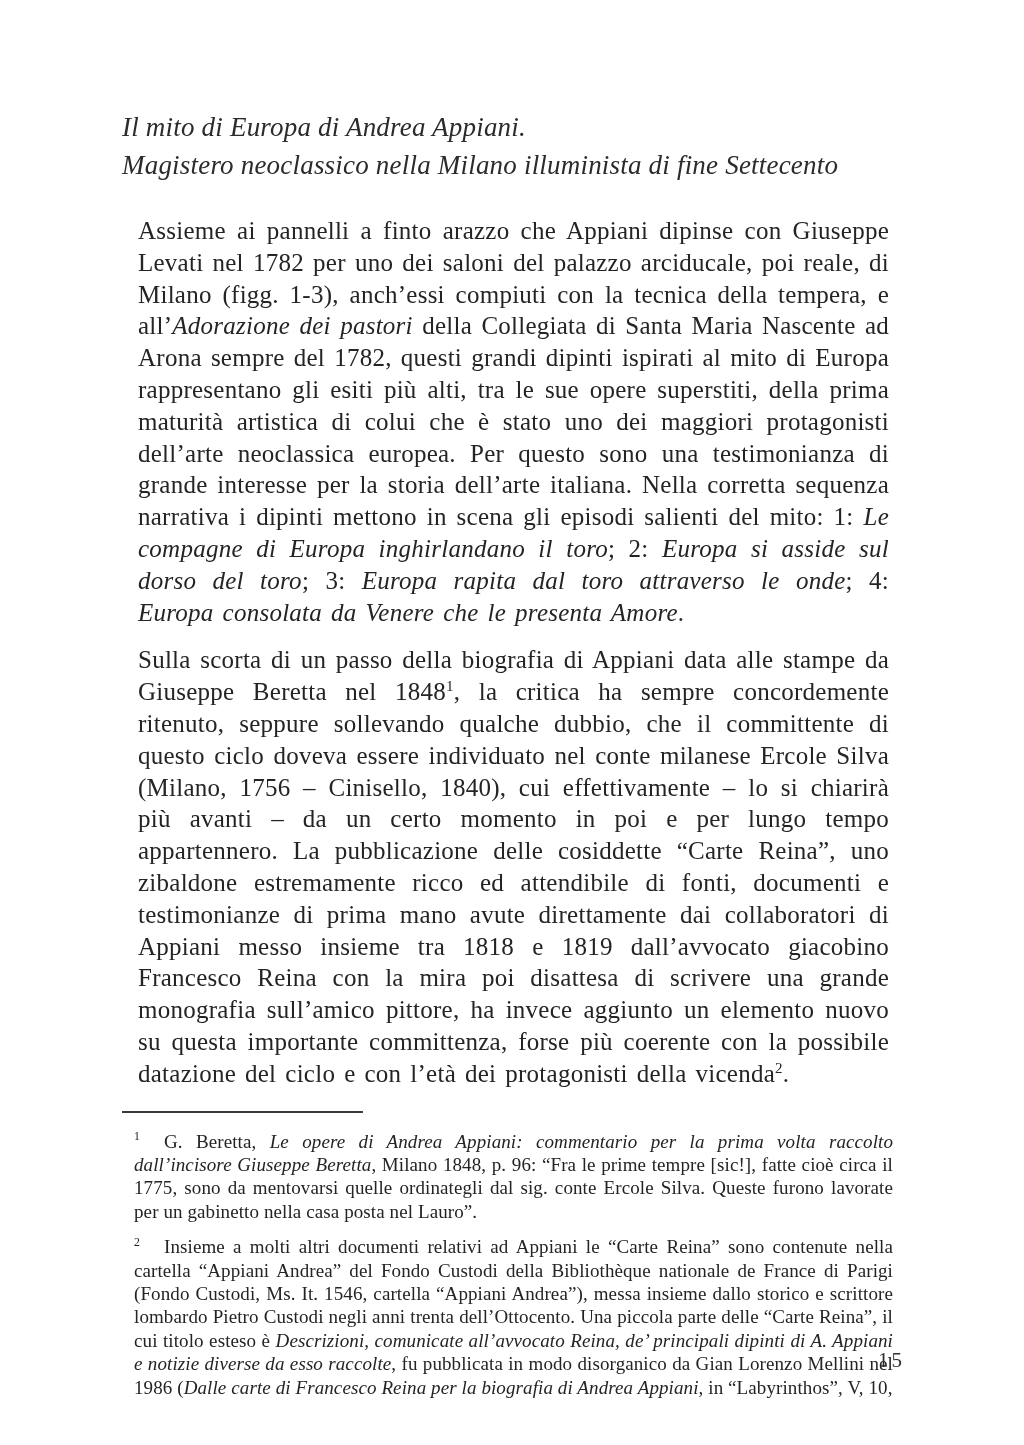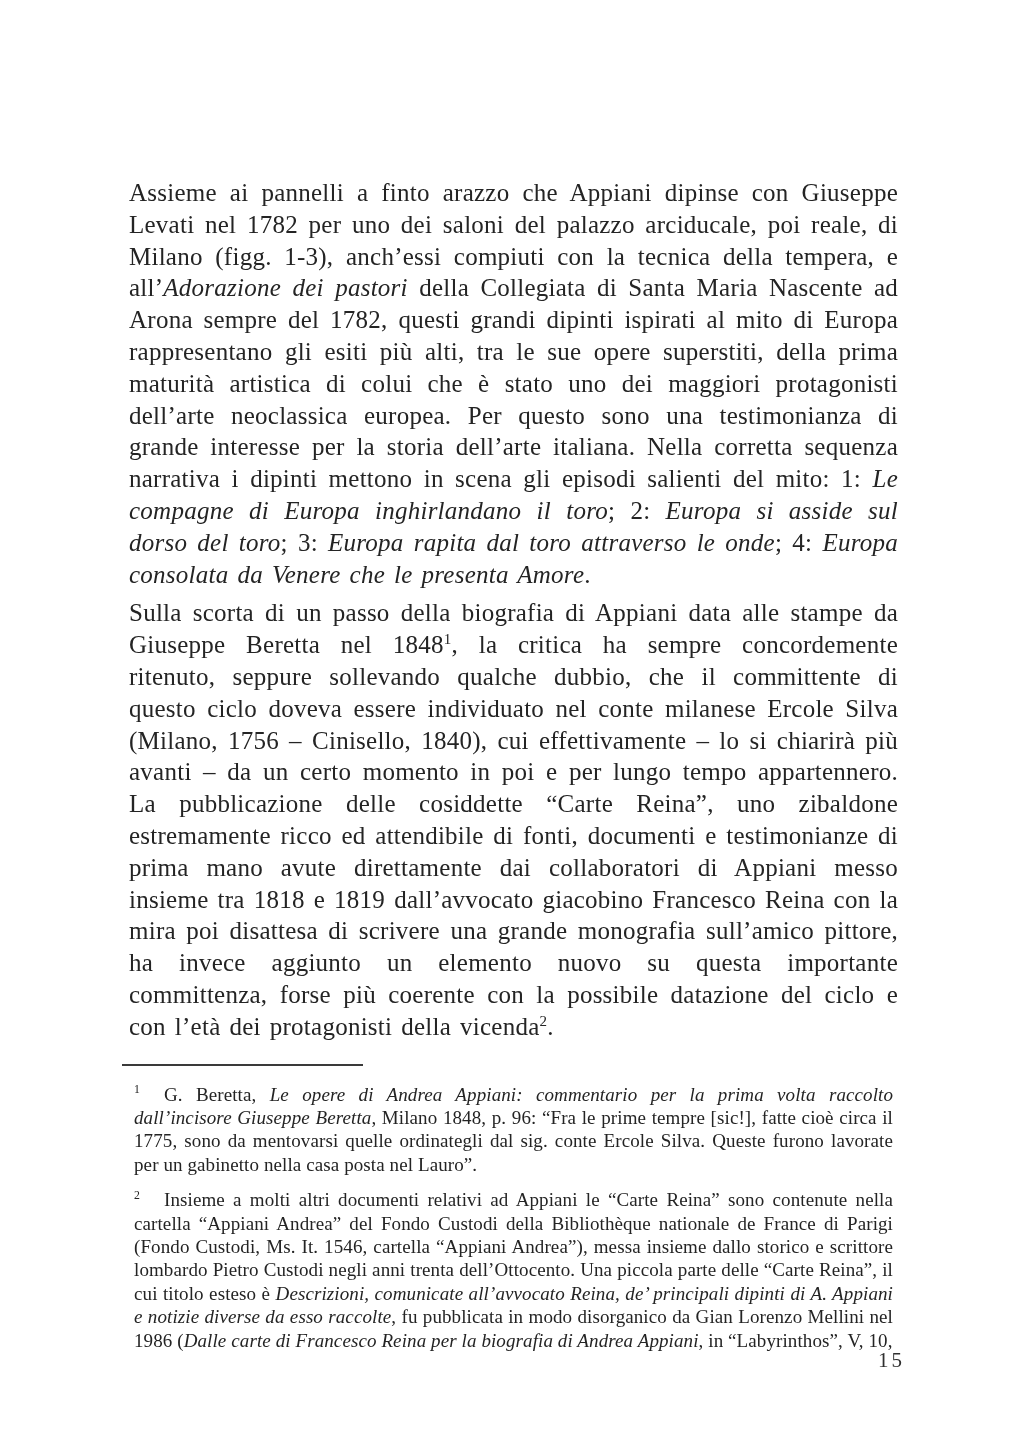--- a/index.html
+++ b/index.html
@@ -25,21 +25,21 @@
     font-size: 27px;
     line-height: 38px;
     margin: 0 0 31px 0;
     letter-spacing: 0.2px;
     color: #2b2b2b;
   }
   .body-para {
     font-size: 25px;
     line-height: 31.8px;
     text-align: justify;
-    margin: 7px;
+    margin: 16px;
     word-spacing: 2.5px;
     letter-spacing: 0.25px;
   }
   .body-para sup, .footnote sup.fn-ref {
     font-size: 60%;
     line-height: 0;
     vertical-align: super;
   }
   .footnote-sep {
     border: none;
@@ -70,21 +70,22 @@
   }
   i { font-style: italic; }
 </style>
 </head>
 <body>
 
 <div class="page">
   <div class="text-block">
 
     <h1 class="doc-title">
-      <br>
+      <span>Il mito di Europa di Andrea Appiani.</span><br>
+      <span>Magistero neoclassico nella Milano illuminista di fine Settecento</span>
     </h1>
 
     <p class="body-para"><span>Assieme ai pannelli a finto arazzo che Appiani dipinse con Giuseppe Levati nel 1782 per uno dei saloni del palazzo arciducale, poi reale, di Milano (figg. 1-3), anch’essi compiuti con la tecnica della tempera, e all’</span><i>Adorazione dei pastori</i><span> della Collegiata di Santa Maria Nascente ad Arona sempre del 1782, questi grandi dipinti ispirati al mito di Europa rappresentano gli esiti più alti, tra le sue opere superstiti, della prima maturità artistica di colui che è stato uno dei maggiori protagonisti dell’arte neoclassica europea. Per questo sono una testimonianza di grande interesse per la storia dell’arte italiana. Nella corretta sequenza narrativa i dipinti mettono in scena gli episodi salienti del mito: 1: </span><i>Le compagne di Europa inghirlandano il toro</i><span>; 2: </span><i>Europa si asside sul dorso del toro</i><span>; 3: </span><i>Europa rapita dal toro attraverso le onde</i><span>; 4: </span><i>Europa consolata da Venere che le presenta Amore</i><span>.</span></p>
     <p class="body-para"><span>Sulla scorta di un passo della biografia di Appiani data alle stampe da Giuseppe Beretta nel 1848</span><sup class="fn-ref">1</sup><span>, la critica ha sempre concordemente ritenuto, seppure sollevando qualche dubbio, che il committente di questo ciclo doveva essere individuato nel conte milanese Ercole Silva (Milano, 1756 – Cinisello, 1840), cui effettivamente – lo si chiarirà più avanti – da un certo momento in poi e per lungo tempo appartennero. La pubblicazione delle cosiddette “Carte Reina”, uno zibaldone estremamente ricco ed attendibile di fonti, documenti e testimonianze di prima mano avute direttamente dai collaboratori di Appiani messo insieme tra 1818 e 1819 dall’avvocato giacobino Francesco Reina con la mira poi disattesa di scrivere una grande monografia sull’amico pittore, ha invece aggiunto un elemento nuovo su questa importante committenza, forse più coerente con la possibile datazione del ciclo e con l’età dei protagonisti della vicenda</span><sup class="fn-ref">2</sup><span>.</span></p>
 
     <hr class="footnote-sep">
 
     <div class="footnotes">
       <p class="footnote"><sup class="fn-marker">1</sup><span><span>G. Beretta, </span><i>Le opere di Andrea Appiani: commentario per la prima volta raccolto dall’incisore Giuseppe Beretta</i><span>, Milano 1848, p. 96: “Fra le prime tempre [sic!], fatte cioè circa il 1775, sono da mentovarsi quelle ordinategli dal sig. conte Ercole Silva. Queste furono lavorate per un gabinetto nella casa posta nel Lauro”.</span></span></p>
       <p class="footnote"><sup class="fn-marker">2</sup><span><span>Insieme a molti altri documenti relativi ad Appiani le “Carte Reina” sono contenute nella cartella “Appiani Andrea” del Fondo Custodi della Bibliothèque nationale de France di Parigi (Fondo Custodi, Ms. It. 1546, cartella “Appiani Andrea”), messa insieme dallo storico e scrittore lombardo Pietro Custodi negli anni trenta dell’Ottocento. Una piccola parte delle “Carte Reina”, il cui titolo esteso è </span><i>Descrizioni, comunicate all’avvocato Reina, de’ principali dipinti di A. Appiani e notizie diverse da esso raccolte</i><span>, fu pubblicata in modo disorganico da Gian Lorenzo Mellini nel 1986 (</span><i>Dalle carte di Francesco Reina per la biografia di Andrea Appiani</i><span>, in “Labyrinthos”, V, 10,</span></span></p>

